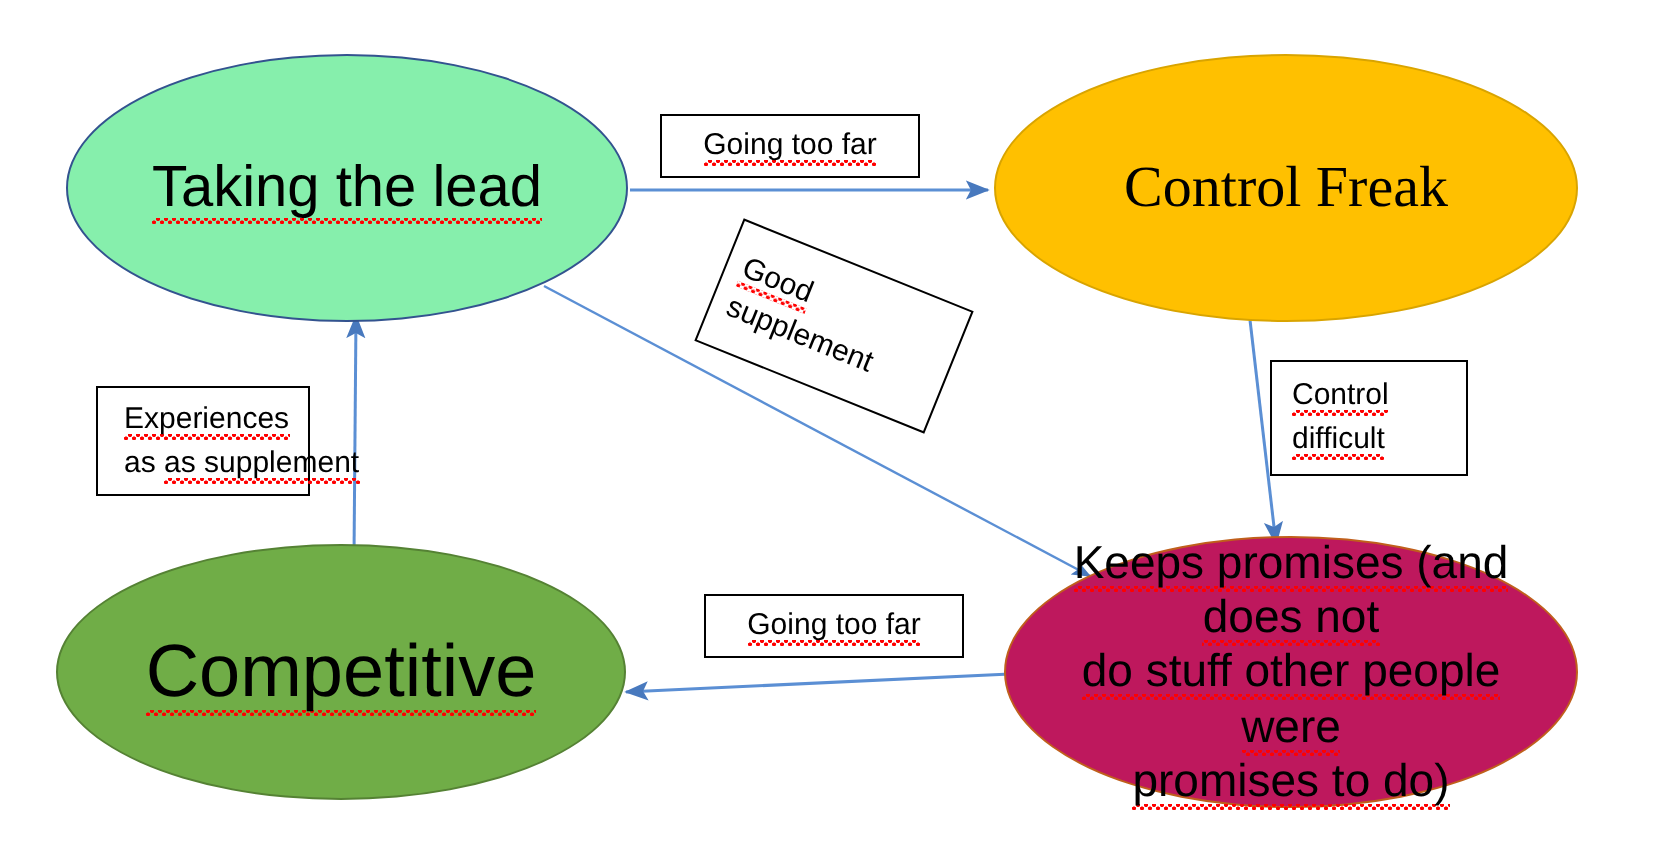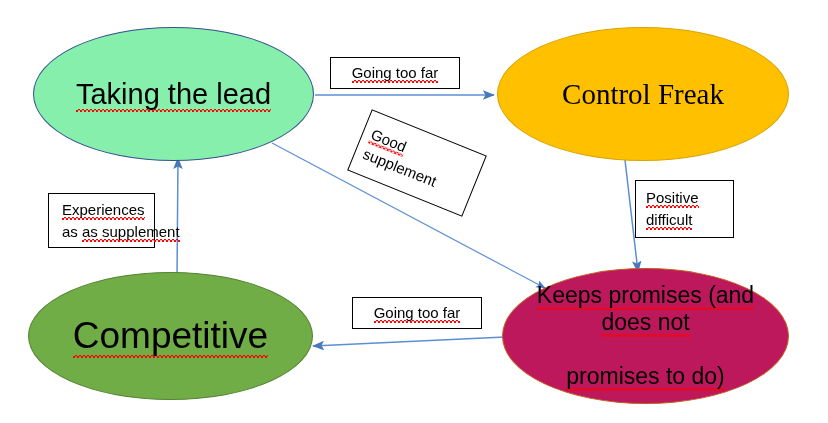--- a/index.html
+++ b/index.html
@@ -145,21 +145,21 @@
 
   <div class="node" id="node-competitive">
     <span class="node-label">
       <span class="sp">Competitive</span>
     </span>
   </div>
 
   <div class="node" id="node-keeps-promises">
     <span class="node-label">
       <span class="sp">Keeps promises (and does not</span><br>
-      <br>
+      <span class="sp">do stuff other people were</span><br>
       <span class="sp">promises to do)</span>
     </span>
   </div>
 
   <div class="edge-label" id="label-going-too-far-top">
     <span class="line">
       <span class="sp">Going too far</span>
     </span>
   </div>
 
@@ -167,21 +167,21 @@
     <span class="line">
       <span class="sp">Good</span>
     </span>
     <span class="line">
       <span>supplement</span>
     </span>
   </div>
 
   <div class="edge-label" id="label-positive-opposite">
     <span class="line">
-      <span class="sp">Positive</span>
+      <span class="sp">Control</span>
     </span>
     <span class="line">
       <span class="sp">difficult</span>
     </span>
   </div>
 
   <div class="edge-label" id="label-going-too-far-bottom">
     <span class="line">
       <span class="sp">Going too far</span>
     </span>

